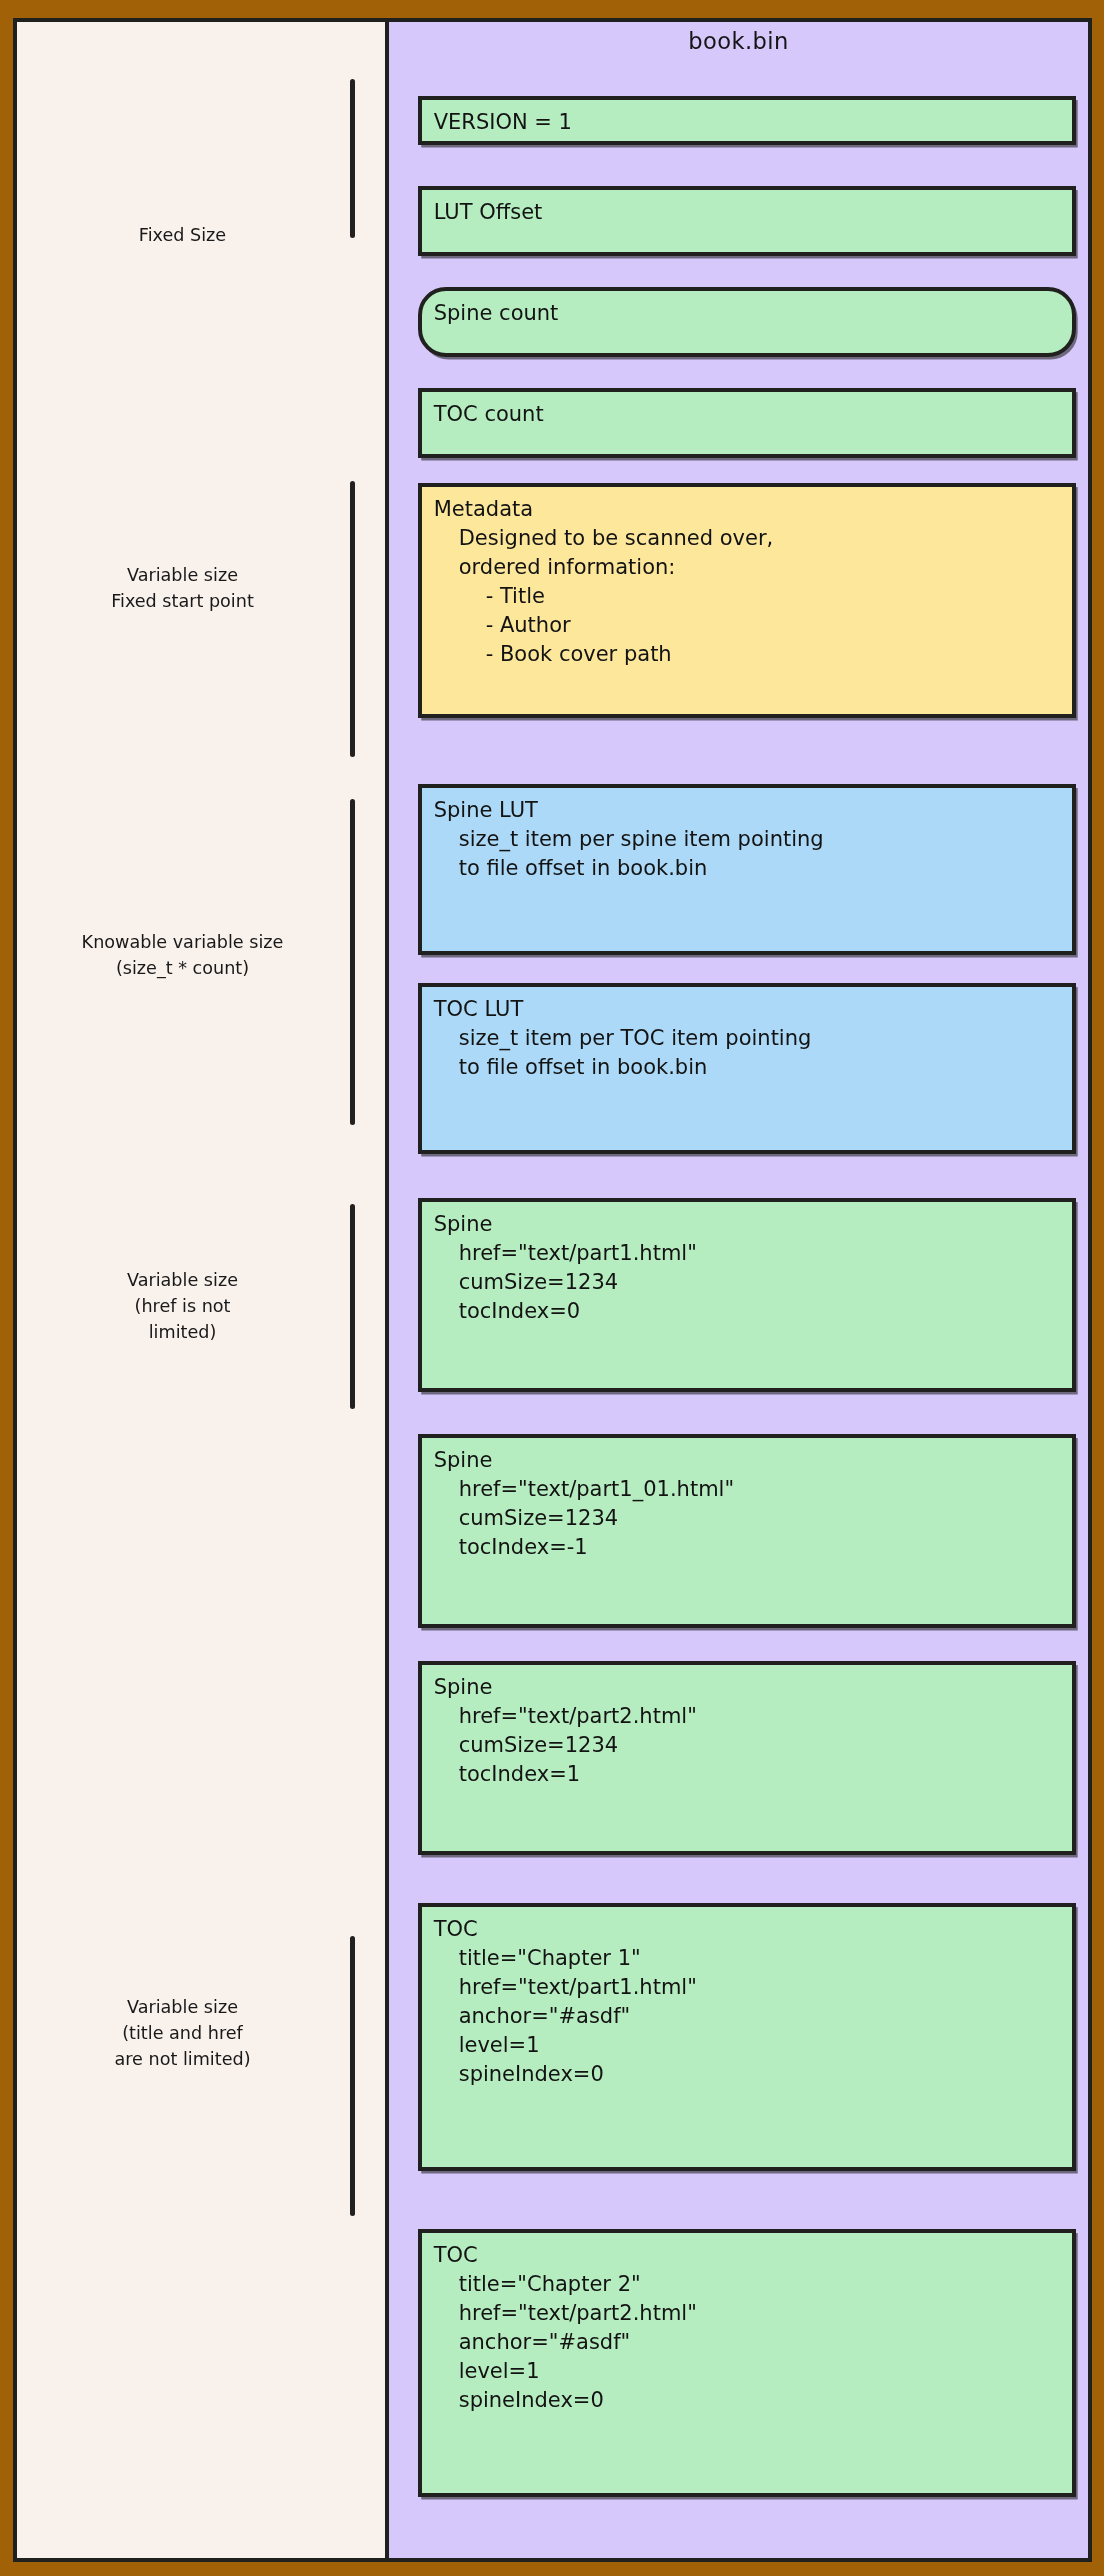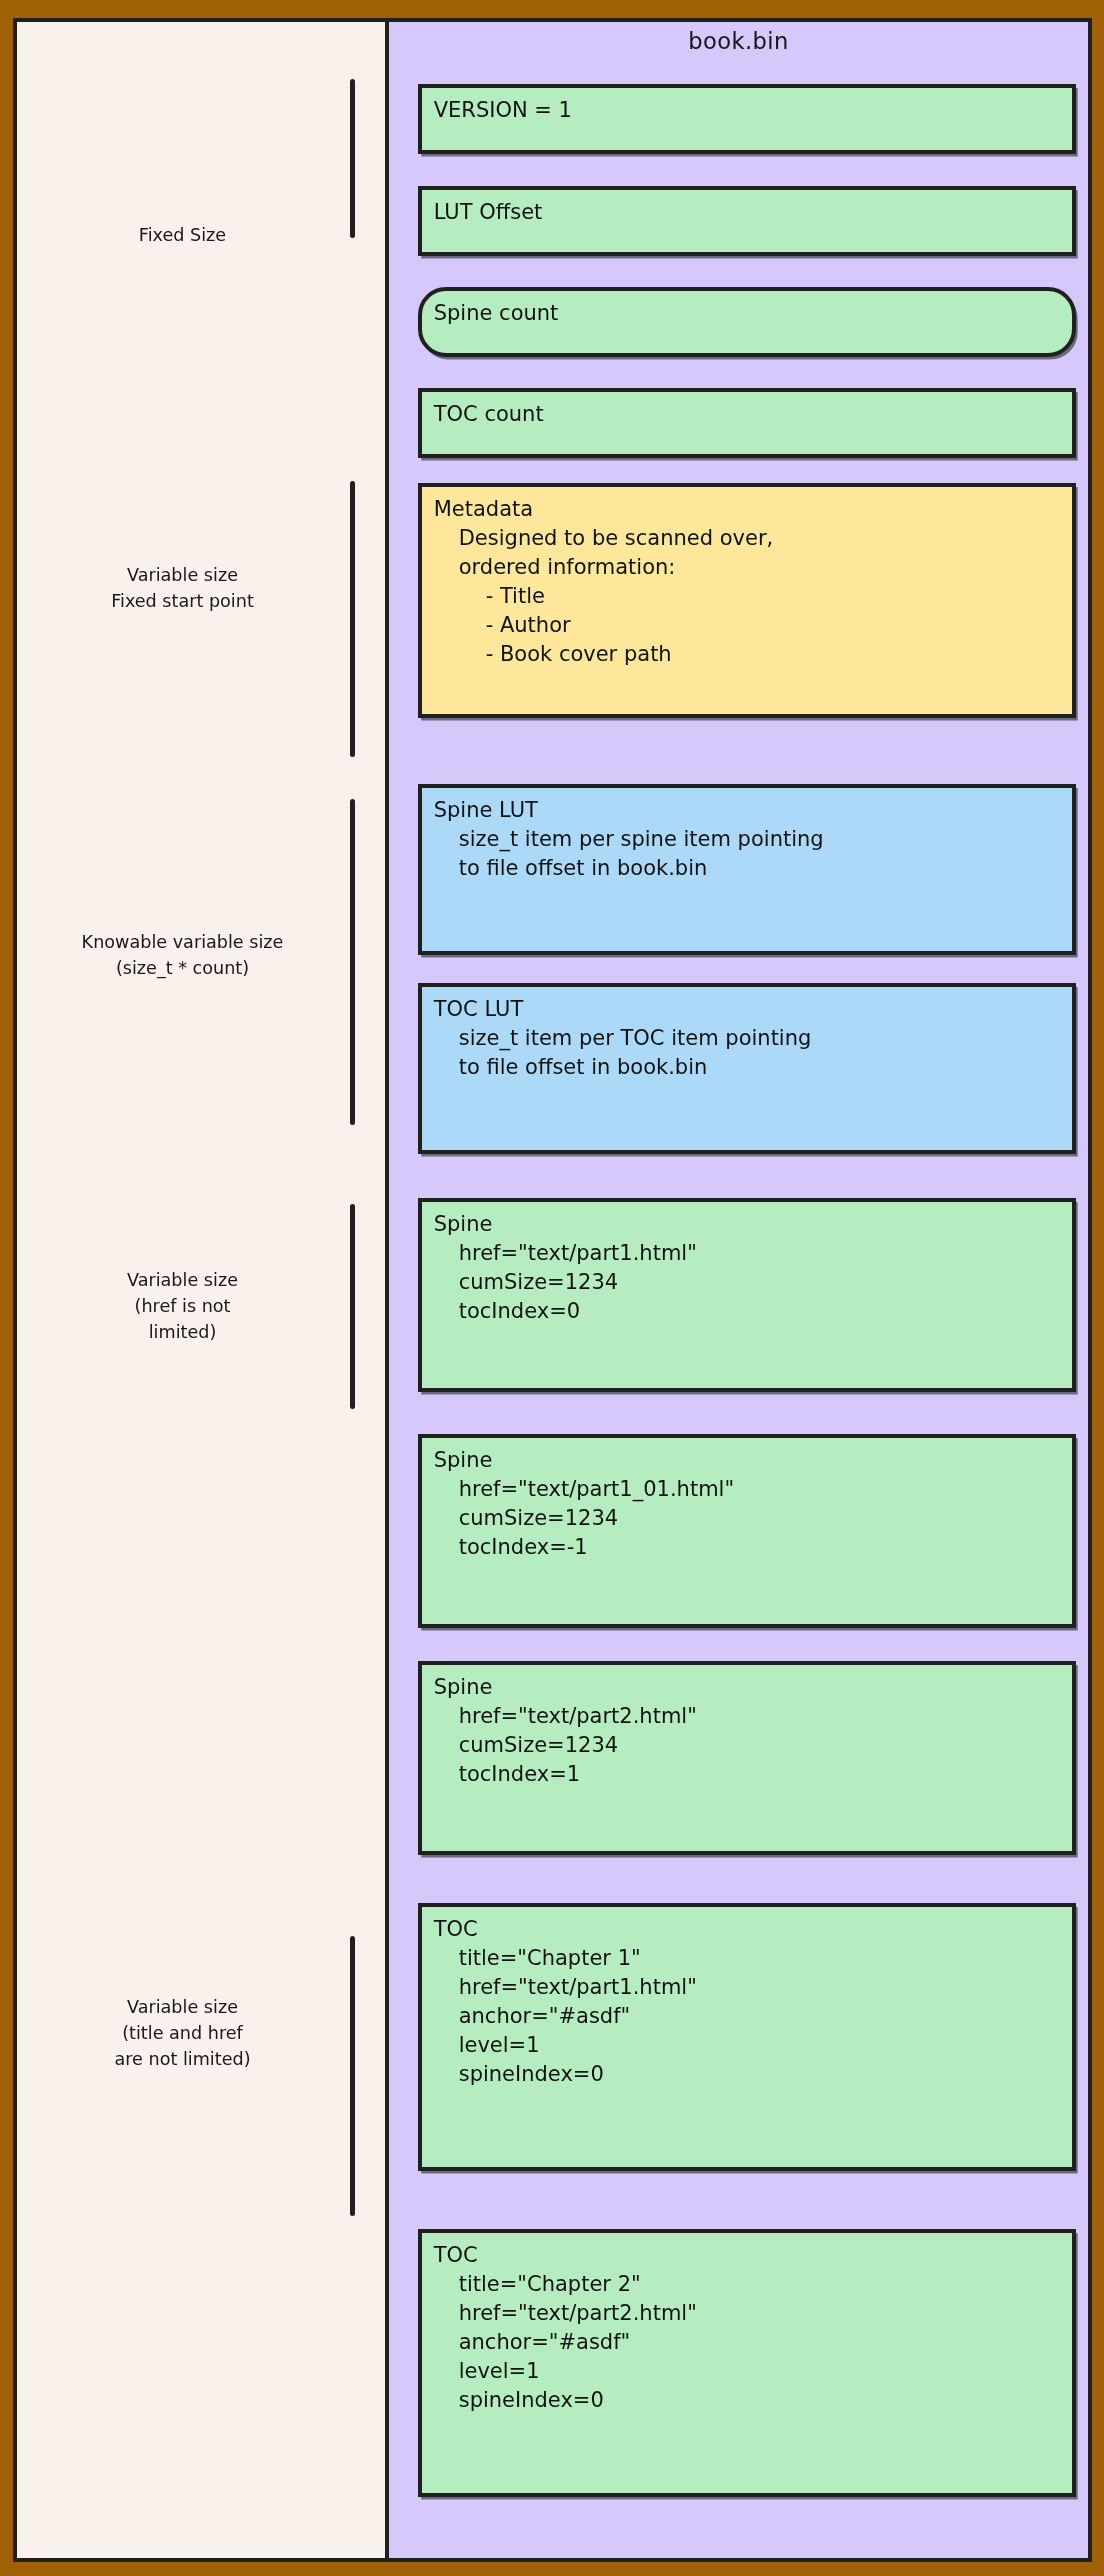--- a/index.html
+++ b/index.html
@@ -81,21 +81,21 @@
 Fixed start point</div>
   <div class="group-label" style="top:921px;">Knowable variable size
 (size_t * count)</div>
   <div class="group-label" style="top:1259px;">Variable size
 (href is not
 limited)</div>
   <div class="group-label" style="top:1986px;">Variable size
 (title and href
 are not limited)</div>
 
-  <div class="box green" style="top:84px;height:70px;">
+  <div class="box green" style="top:96px;height:49px;">
     <div class="ln">VERSION = 1</div>
   </div>
 
   <div class="box green" style="top:186px;height:70px;">
     <div class="ln">LUT Offset</div>
   </div>
 
   <div class="box green" style="top:287px;height:70px;border-radius:28px;">
     <div class="ln">Spine count</div>
   </div>

